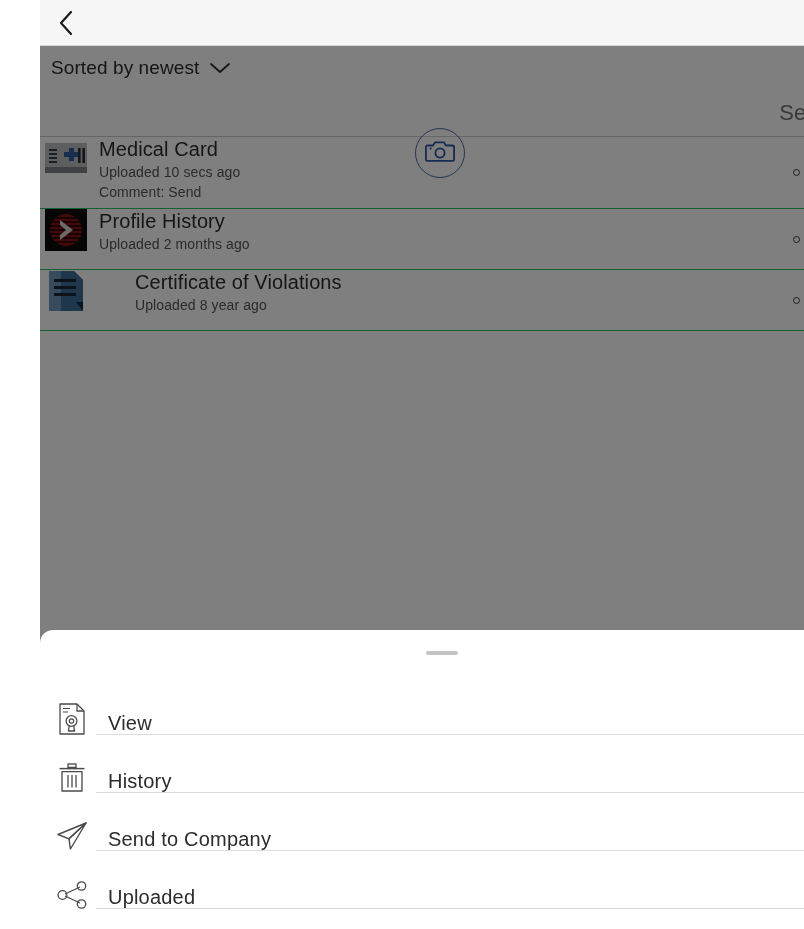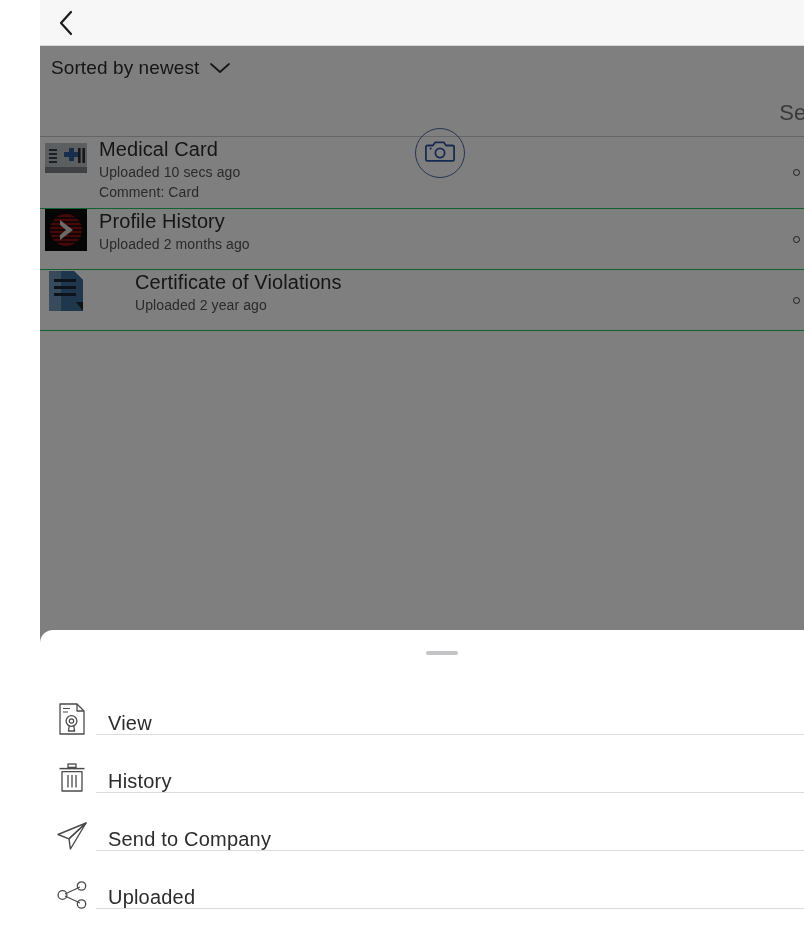--- a/index.html
+++ b/index.html
@@ -296,21 +296,21 @@
               <rect x="4" y="18" width="8" height="2"></rect>
             </g>
             <path d="M19,9 h5 v-4 h5 v4 h5 v5 h-5 v4 h-5 v-4 h-5 z" fill="#2f5f99"></path>
             <rect x="33" y="5" width="2.6" height="15" fill="#2b2f36"></rect>
             <rect x="37.4" y="5" width="2.6" height="15" fill="#2b2f36"></rect>
           </svg>
         </div>
         <div class="doctext">
           <span class="doc-title">Medical Card</span>
           <span class="doc-sub">Uploaded 10 secs ago</span>
-          <span class="doc-sub">Comment: Card</span>
+          <span class="doc-sub">Comment: Send</span>
         </div>
         <div class="kebab">
           <span class="kdot"></span>
           <span class="kdot"></span>
           <span class="kdot"></span>
         </div>
       </div>
 
       <div class="docrow r2">
         <div class="thumb">
@@ -348,21 +348,21 @@
             <g fill="#1c2733">
               <rect x="5" y="8" width="22" height="3"></rect>
               <rect x="5" y="15" width="22" height="3"></rect>
               <rect x="5" y="22" width="22" height="3"></rect>
             </g>
             <path d="M27,31 h7 v9 z" fill="#1c2733"></path>
           </svg>
         </div>
         <div class="doctext">
           <span class="doc-title">Certificate of Violations</span>
-          <span class="doc-sub">Uploaded 2 year ago</span>
+          <span class="doc-sub">Uploaded 8 year ago</span>
         </div>
         <div class="kebab">
           <span class="kdot"></span>
           <span class="kdot"></span>
           <span class="kdot"></span>
         </div>
       </div>
 
     </div>
   </div>

